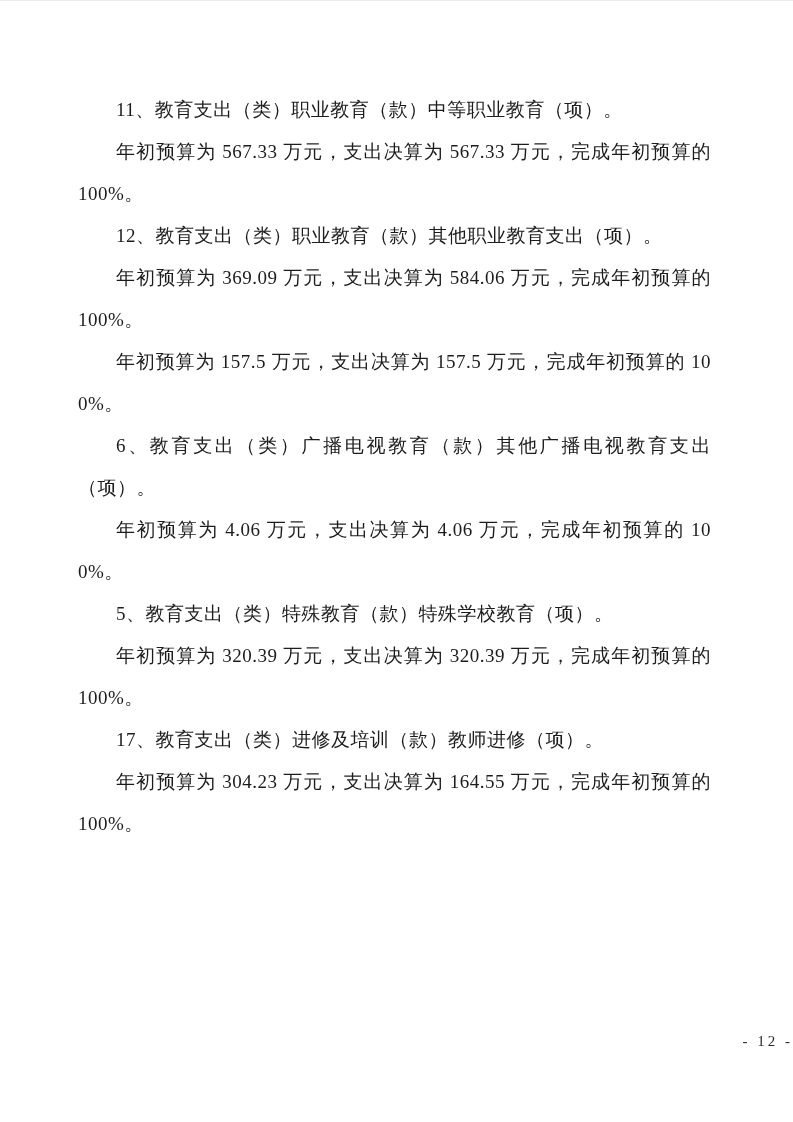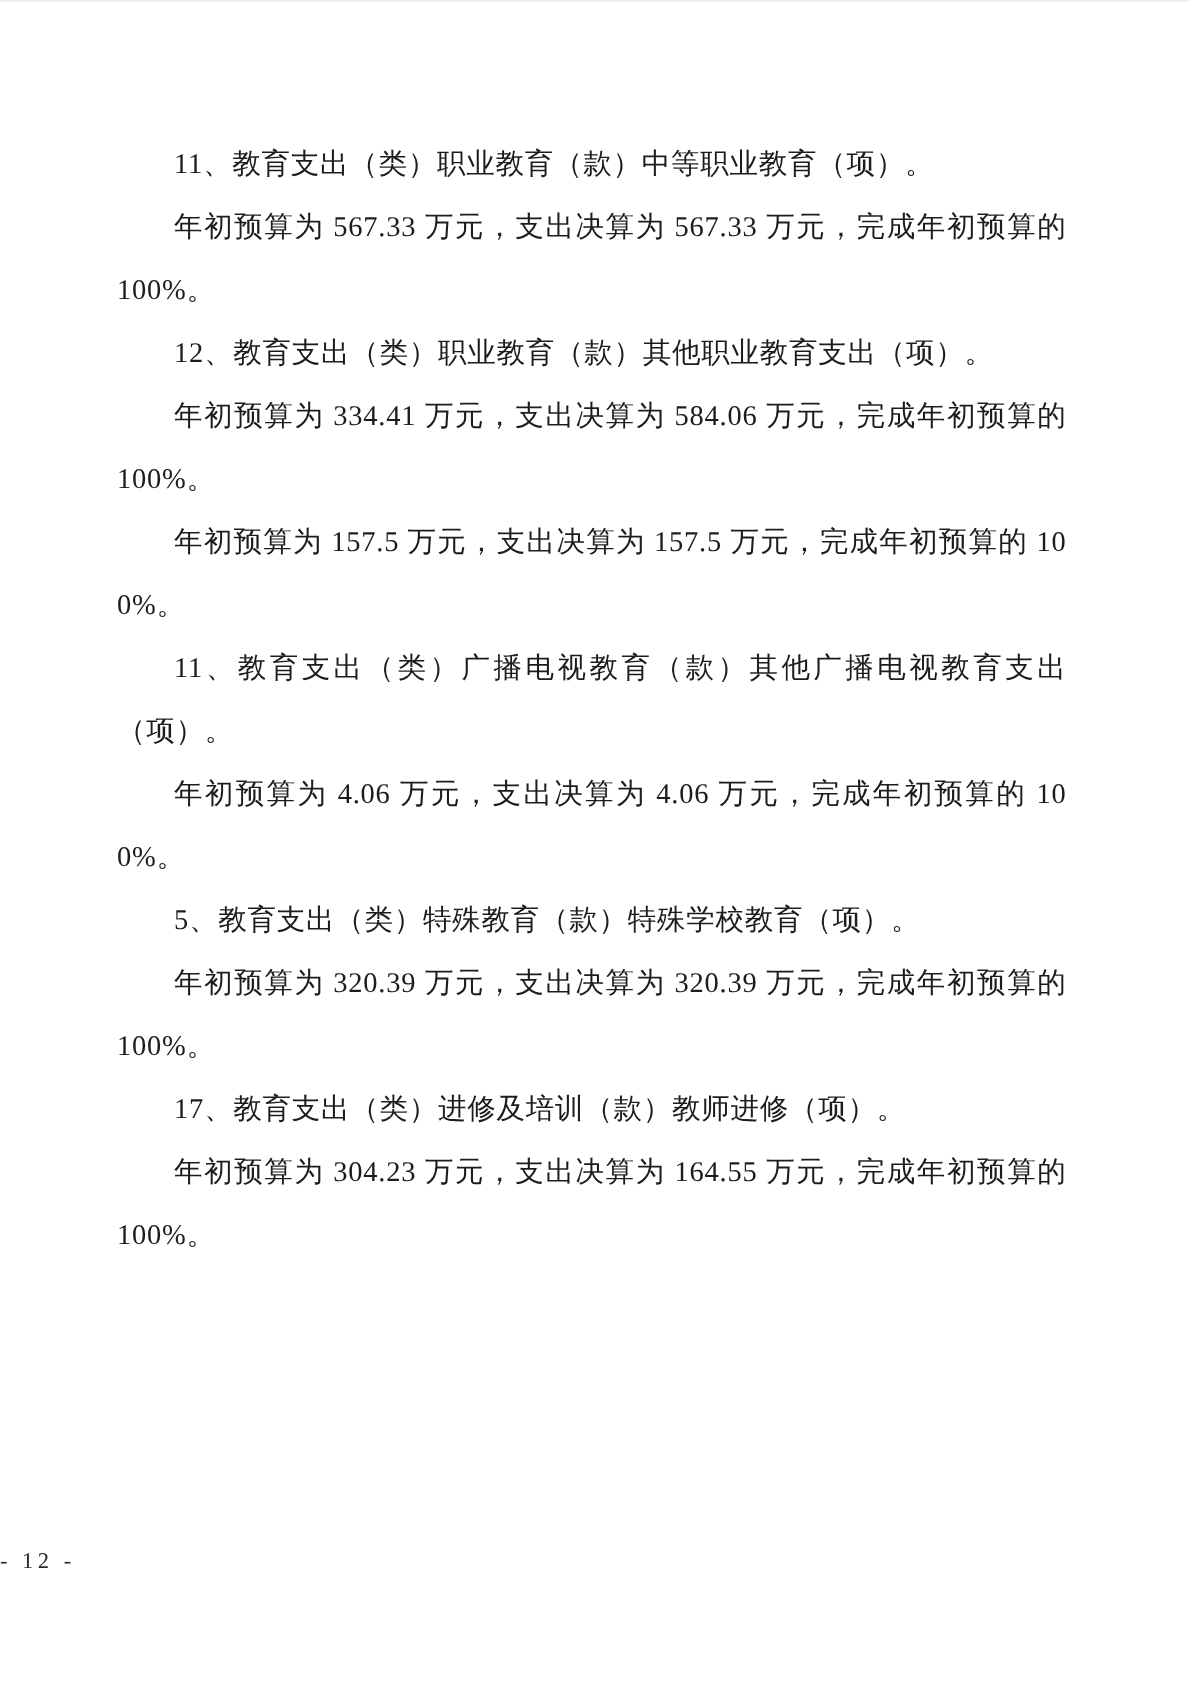--- a/index.html
+++ b/index.html
@@ -33,49 +33,49 @@
     margin: 0;
     padding: 0;
     text-indent: 2em;
     word-break: break-all;
   }
   .page-number {
     position: absolute;
     top: 1029px;
     left: 0;
     width: 100%;
-    text-align: left;
+    text-align: right;
     font-size: 15px;
     line-height: 22px;
     color: #2a2a2a;
     letter-spacing: 3px;
   }
 </style>
 </head>
 <body>
 
 <div class="page">
   <div class="content" id="content">
   <div class="item">
     <p class="para title">11、教育支出（类）职业教育（款）中等职业教育（项）。</p>
     <p class="para detail">年初预算为 567.33 万元，支出决算为 567.33 万元，完成年初预算的 100%。</p>
   </div>
 
   <div class="item">
     <p class="para title">12、教育支出（类）职业教育（款）其他职业教育支出（项）。</p>
-    <p class="para detail">年初预算为 334.41 万元，支出决算为 584.06 万元，完成年初预算的 100%。</p>
+    <p class="para detail">年初预算为 369.09 万元，支出决算为 584.06 万元，完成年初预算的 100%。</p>
   </div>
 
 
   <div class="item">
     <p class="para detail">年初预算为 157.5 万元，支出决算为 157.5 万元，完成年初预算的 100%。</p>
   </div>
 
   <div class="item">
-    <p class="para title">11、教育支出（类）广播电视教育（款）其他广播电视教育支出（项）。</p>
+    <p class="para title">6、教育支出（类）广播电视教育（款）其他广播电视教育支出（项）。</p>
     <p class="para detail">年初预算为 4.06 万元，支出决算为 4.06 万元，完成年初预算的 100%。</p>
   </div>
 
   <div class="item">
     <p class="para title">5、教育支出（类）特殊教育（款）特殊学校教育（项）。</p>
     <p class="para detail">年初预算为 320.39 万元，支出决算为 320.39 万元，完成年初预算的 100%。</p>
   </div>
 
   <div class="item">
     <p class="para title">17、教育支出（类）进修及培训（款）教师进修（项）。</p>

